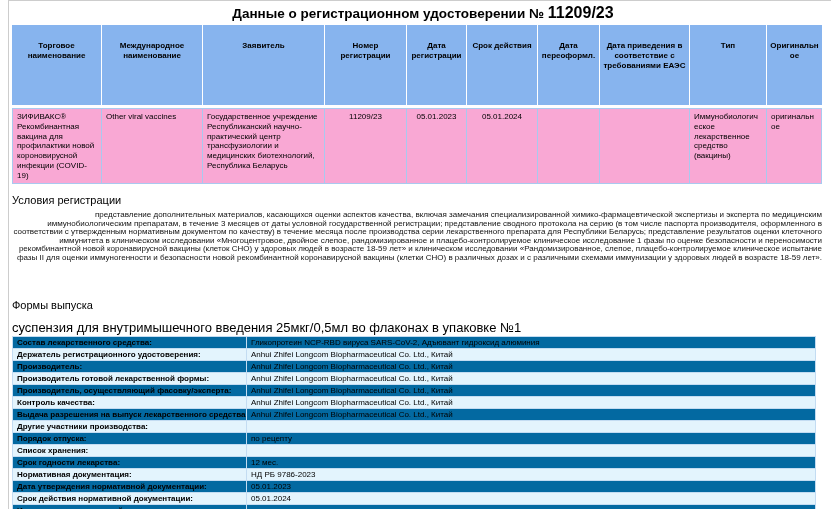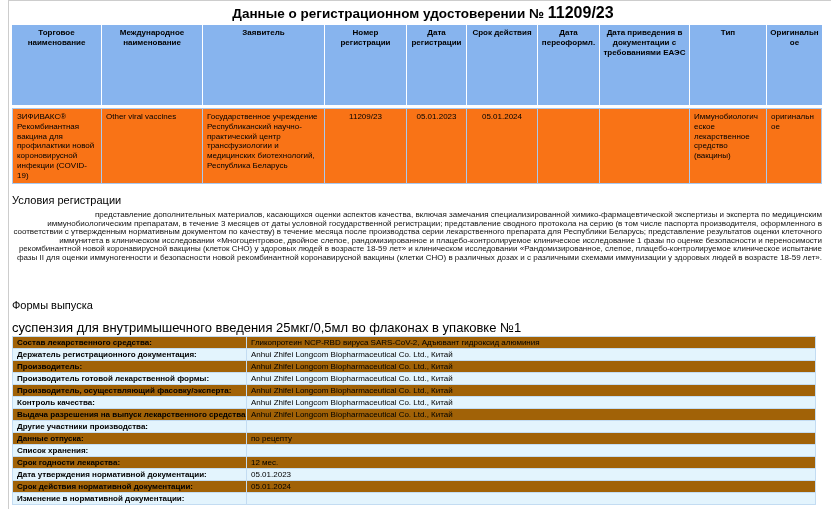--- a/index.html
+++ b/index.html
@@ -27,31 +27,31 @@
     margin: 1px 0 0 0; white-space: nowrap;
   }
   .page-title .num { font-size: 16px; }
 
   
   table.reg { table-layout: fixed; border-collapse: separate; border-spacing: 0 3px; width: 810px; margin: 0; }
   table.reg th {
     background: #87b4ee;
     font-size: 8px; font-weight: bold; line-height: 1.22;
     text-align: center; vertical-align: top;
-    padding: 3px 2px; height: 80px;
+    padding: 16px 2px; height: 80px;
     border-right: 1px solid #fff;
     word-wrap: break-word; overflow-wrap: break-word;
   }
   table.reg th:last-child { border-right: none; }
   table.reg td {
     font-size: 8px; line-height: 1.22;
     vertical-align: top; padding: 3px 4px; height: 63px;
     border: 1px solid #a9c9ef; border-left: none;
     word-wrap: break-word; overflow-wrap: break-word;
-    background: #f97316;
+    background: #f9a8d4;
   }
   table.reg td:first-child { border-left: 1px solid #a9c9ef; }
   table.reg td.center { text-align: center; }
 
   
   .section-h {
     text-align: left; font-weight: normal;
     font-size: 11px; line-height: 15px;
     margin: 6px 0 3px 0;
   }
@@ -69,21 +69,21 @@
     margin: 8px 0 2px 0;
   }
 
   
   table.det { table-layout: fixed; border-collapse: collapse; width: 803px; }
   table.det td {
     border: 1px solid #c3dcf2;
     font-size: 8px; line-height: 9px; height: 12px;
     padding: 1px 4px; vertical-align: top;
     white-space: nowrap; overflow: hidden;
-    background: #a16207;
+    background: #0369a1;
   }
   table.det td.lbl { font-weight: bold; }
   table.det tr:nth-child(even) td { background: #e3f4fd; }
   table.det td .link { color: #4a90d9; }
 </style>
 </head>
 <body>
 
 <div class="frame">
 
@@ -107,21 +107,21 @@
     </colgroup>
     <thead>
       <tr>
         <th>Торговое наименование</th>
         <th>Международное наименование</th>
         <th>Заявитель</th>
         <th>Номер регистрации</th>
         <th>Дата регистрации</th>
         <th>Срок действия</th>
         <th>Дата переоформл.</th>
-        <th>Дата приведения в документации с требованиями ЕАЭС</th>
+        <th>Дата приведения в соответствие с требованиями ЕАЭС</th>
         <th>Тип</th>
         <th>Оригинальное</th>
       </tr>
     </thead>
     <tbody>
       <tr>
         <td>ЗИФИВАКС® Рекомбинантная вакцина для профилактики новой короновирусной инфекции (COVID-19)</td>
         <td>Other viral vaccines</td>
         <td>Государственное учреждение Республиканский научно-практический центр трансфузиологии и медицинских биотехнологий, Республика Беларусь</td>
         <td class="center">11209/23</td>
@@ -147,21 +147,21 @@
     <colgroup>
         <col style="width:234px">
         <col style="width:569px">
       </colgroup>
     <tbody>
       <tr>
         <td class="lbl">Состав лекарственного средства:</td>
         <td>Гликопротеин NCP-RBD вируса SARS-CoV-2, Адъювант гидроксид алюминия</td>
       </tr>
       <tr>
-        <td class="lbl">Держатель регистрационного документация:</td>
+        <td class="lbl">Держатель регистрационного удостоверения:</td>
         <td>Anhui Zhifei Longcom Biopharmaceutical Co. Ltd., Китай</td>
       </tr>
       <tr>
         <td class="lbl">Производитель:</td>
         <td>Anhui Zhifei Longcom Biopharmaceutical Co. Ltd., Китай</td>
       </tr>
       <tr>
         <td class="lbl">Производитель готовой лекарственной формы:</td>
         <td>Anhui Zhifei Longcom Biopharmaceutical Co. Ltd., Китай</td>
       </tr>
@@ -175,32 +175,36 @@
       </tr>
       <tr>
         <td class="lbl">Выдача разрешения на выпуск лекарственного средства:</td>
         <td>Anhui Zhifei Longcom Biopharmaceutical Co. Ltd., Китай</td>
       </tr>
       <tr>
         <td class="lbl">Другие участники производства:</td>
         <td></td>
       </tr>
       <tr>
-        <td class="lbl">Данные отпуска:</td>
+        <td class="lbl">Порядок отпуска:</td>
         <td>по рецепту</td>
       </tr>
       <tr>
         <td class="lbl">Список хранения:</td>
         <td></td>
       </tr>
       <tr>
         <td class="lbl">Срок годности лекарства:</td>
         <td>12 мес.</td>
       </tr>
       <tr>
+        <td class="lbl">Нормативная документация:</td>
+        <td>НД РБ 9786-2023</td>
+      </tr>
+      <tr>
         <td class="lbl">Дата утверждения нормативной документации:</td>
         <td>05.01.2023</td>
       </tr>
       <tr>
         <td class="lbl">Срок действия нормативной документации:</td>
         <td>05.01.2024</td>
       </tr>
       <tr>
         <td class="lbl">Изменение в нормативной документации:</td>
         <td></td>

